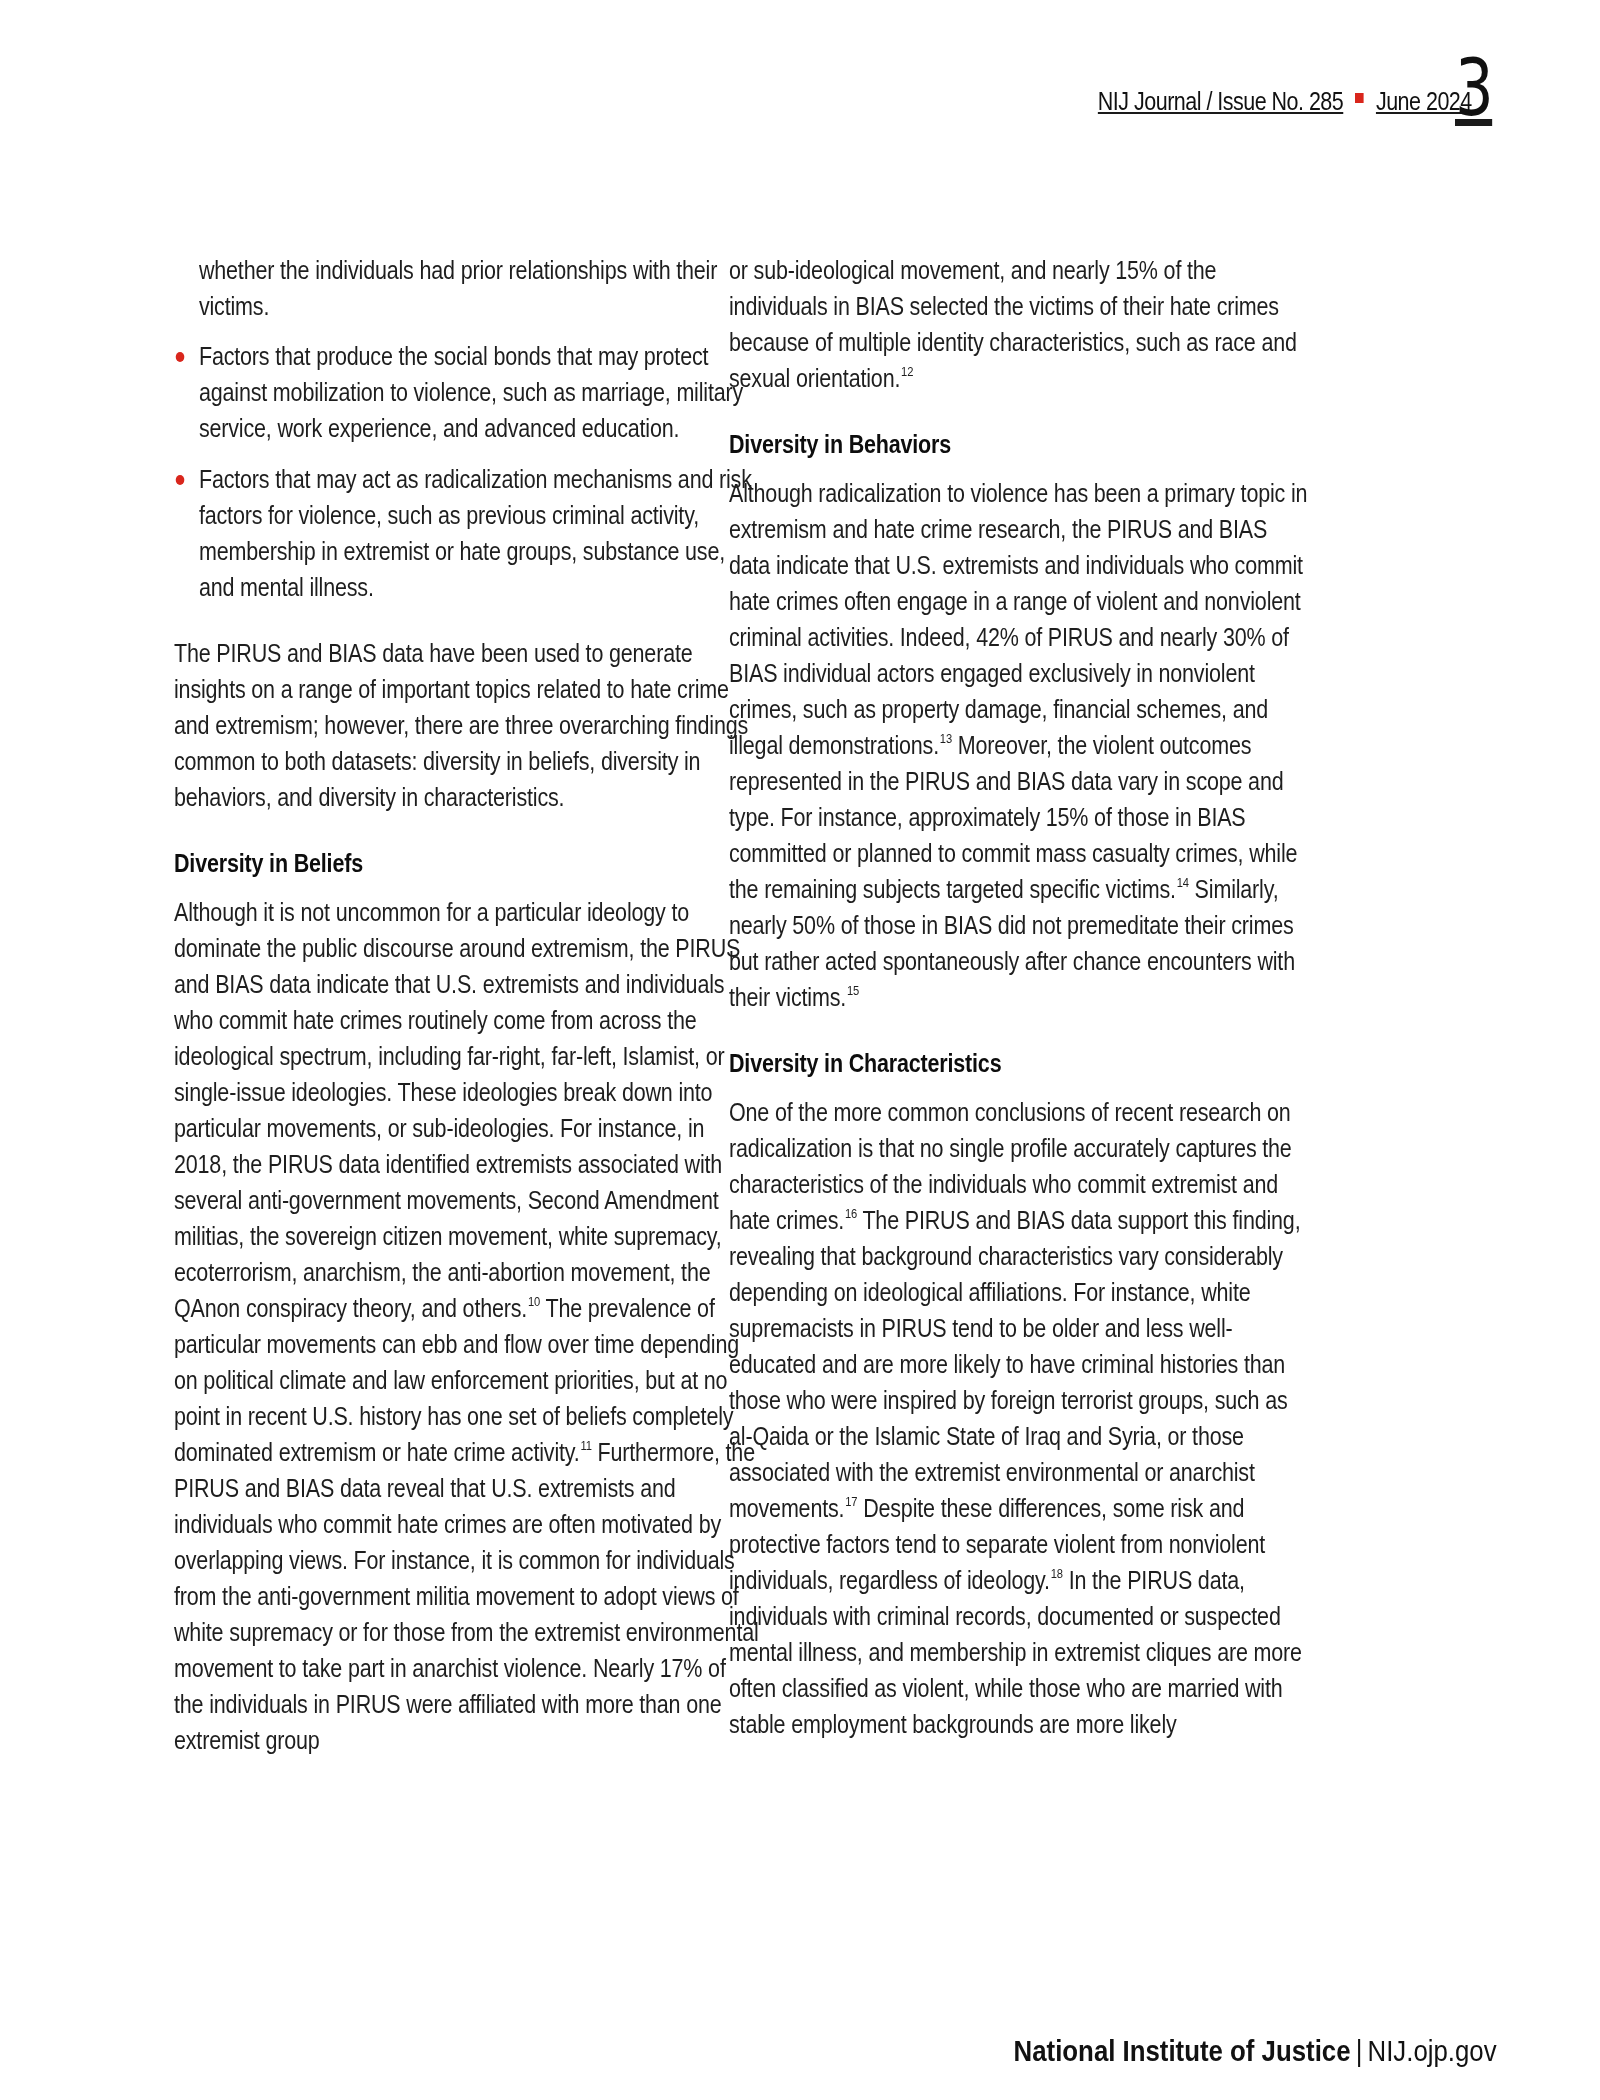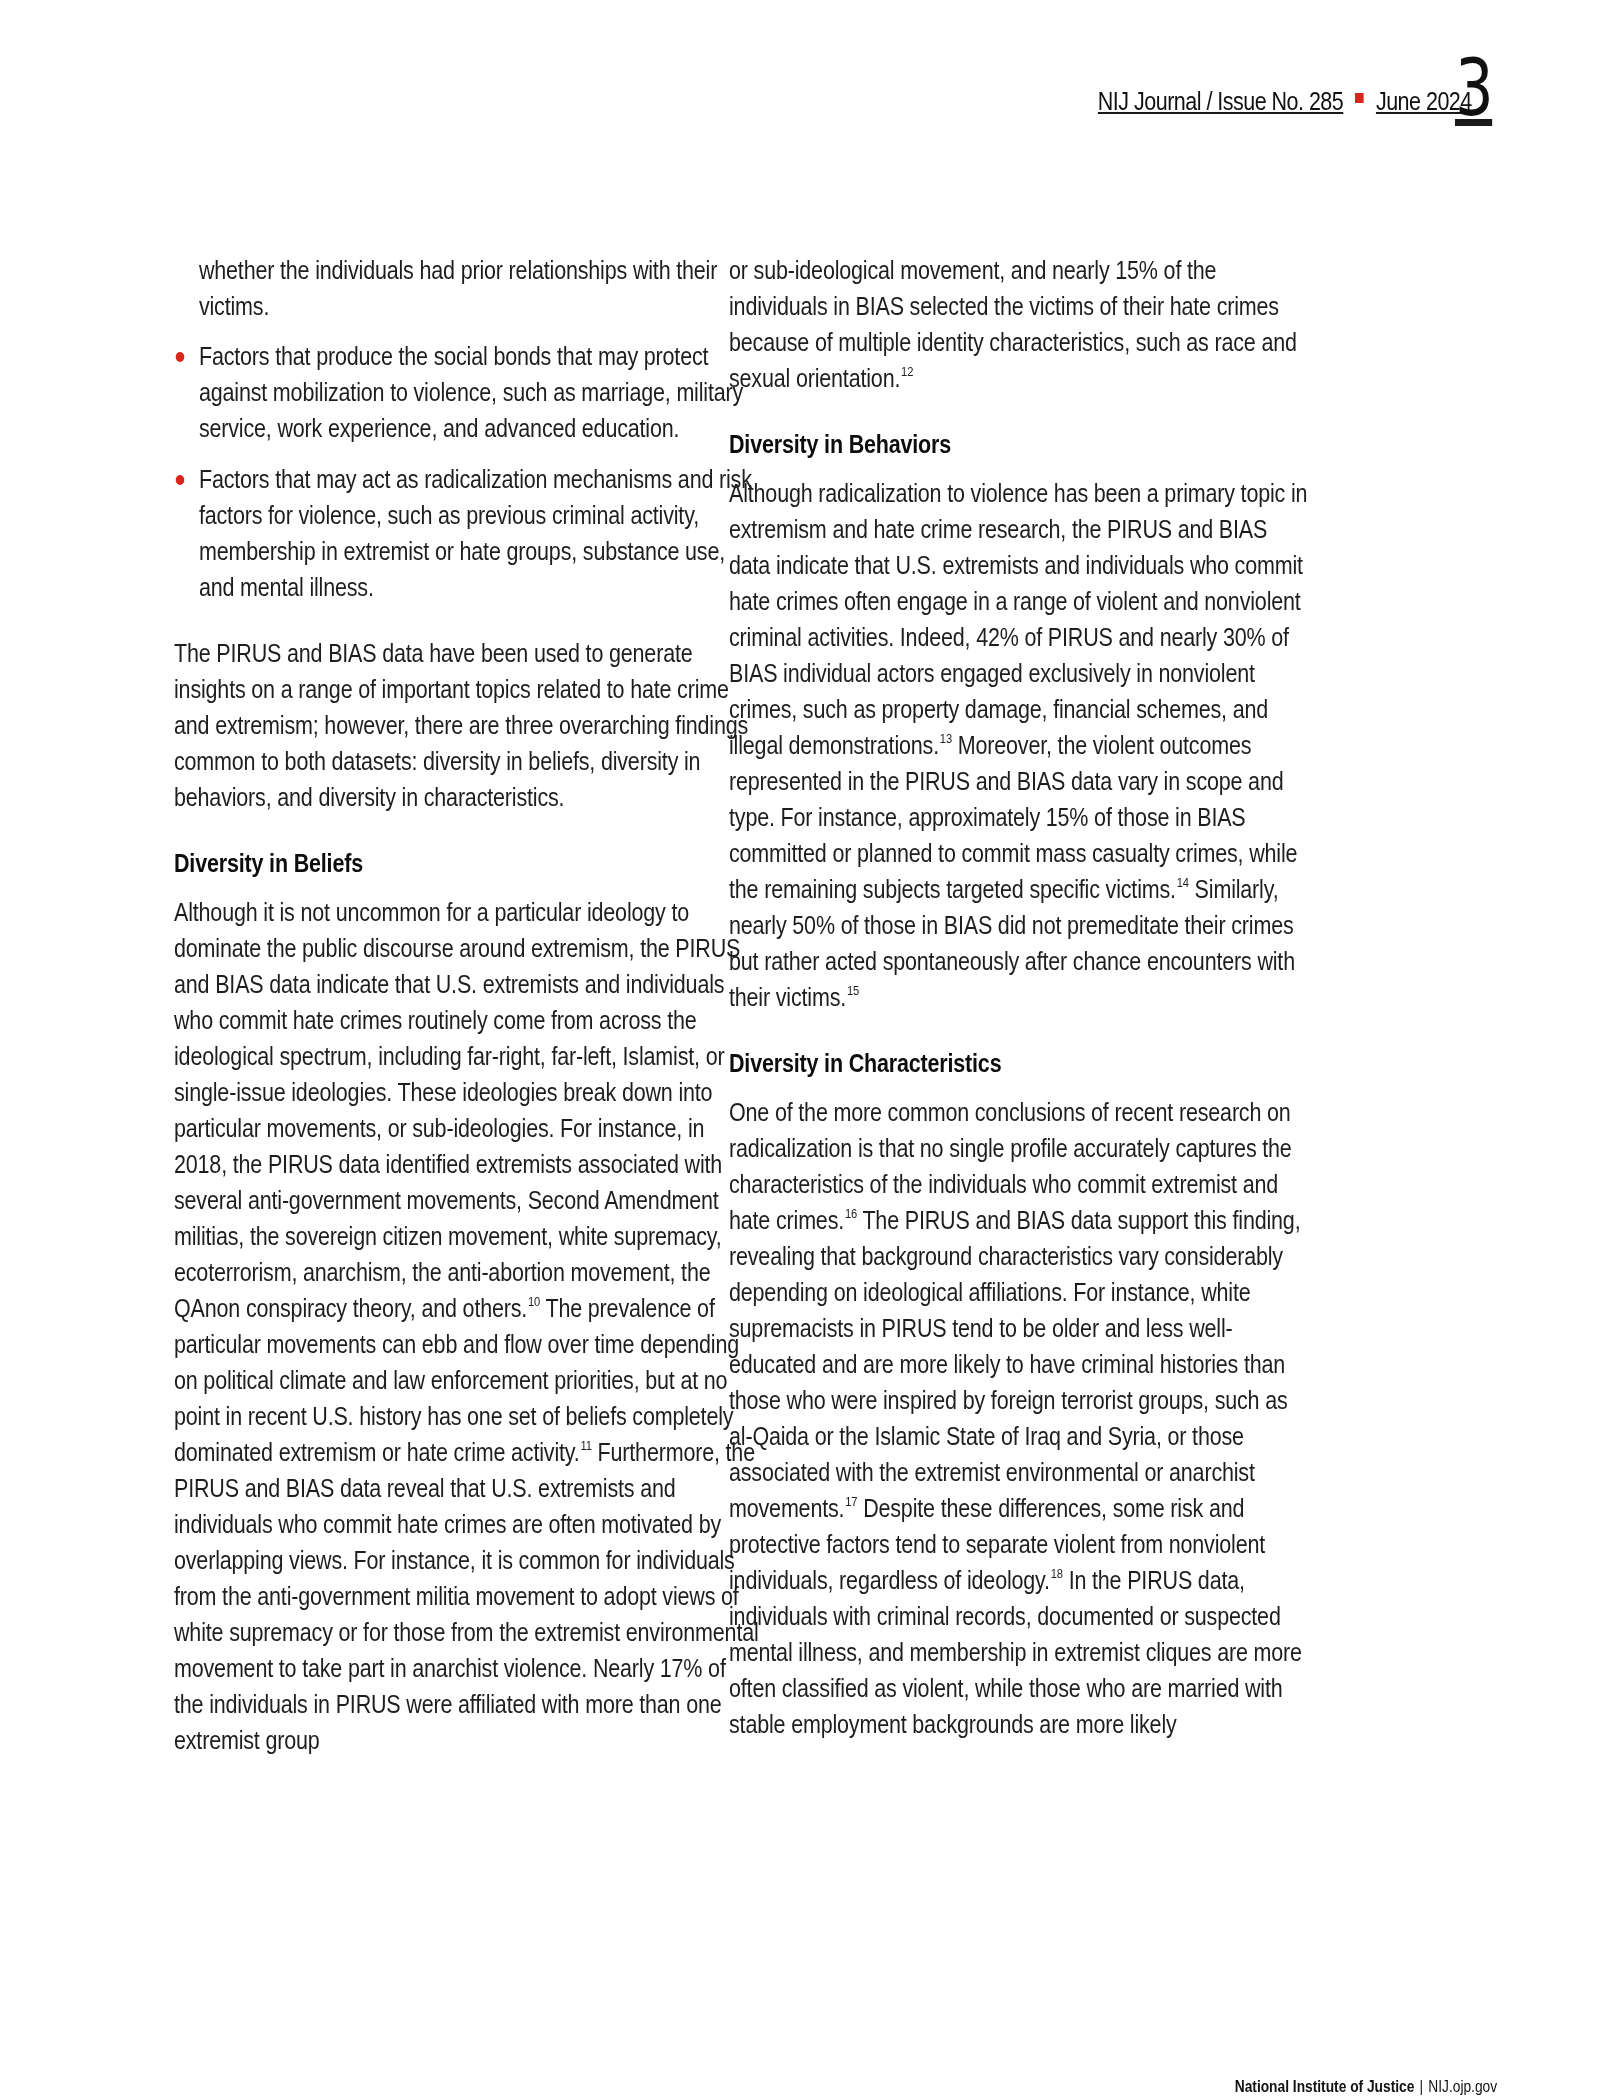--- a/index.html
+++ b/index.html
@@ -51,21 +51,21 @@
   }
   .section-heading {
     font-size: 25px; font-weight: bold; line-height: 36px; color: #0d0d0d;
     letter-spacing: -0.2px;
   }
   .gap-para { margin-top: 30px; }
   .gap-head { margin-top: 30px; margin-bottom: 13px; }
   
   .page-footer {
     position: absolute; top: 2034px; right: 103px; white-space: nowrap;
-    font-size: 16px; color: #111; margin-top: 44px;
+    font-size: 30px; color: #111;
   }
   .footer-inner { display: inline-block; transform: scaleX(0.86); transform-origin: right center; }
   .footer-org { font-weight: bold; }
   .footer-divider { margin: 0 6px; font-weight: normal; }
 </style>
 </head>
 <body>
 
 <div class="page-header">
   <span class="header-text">

